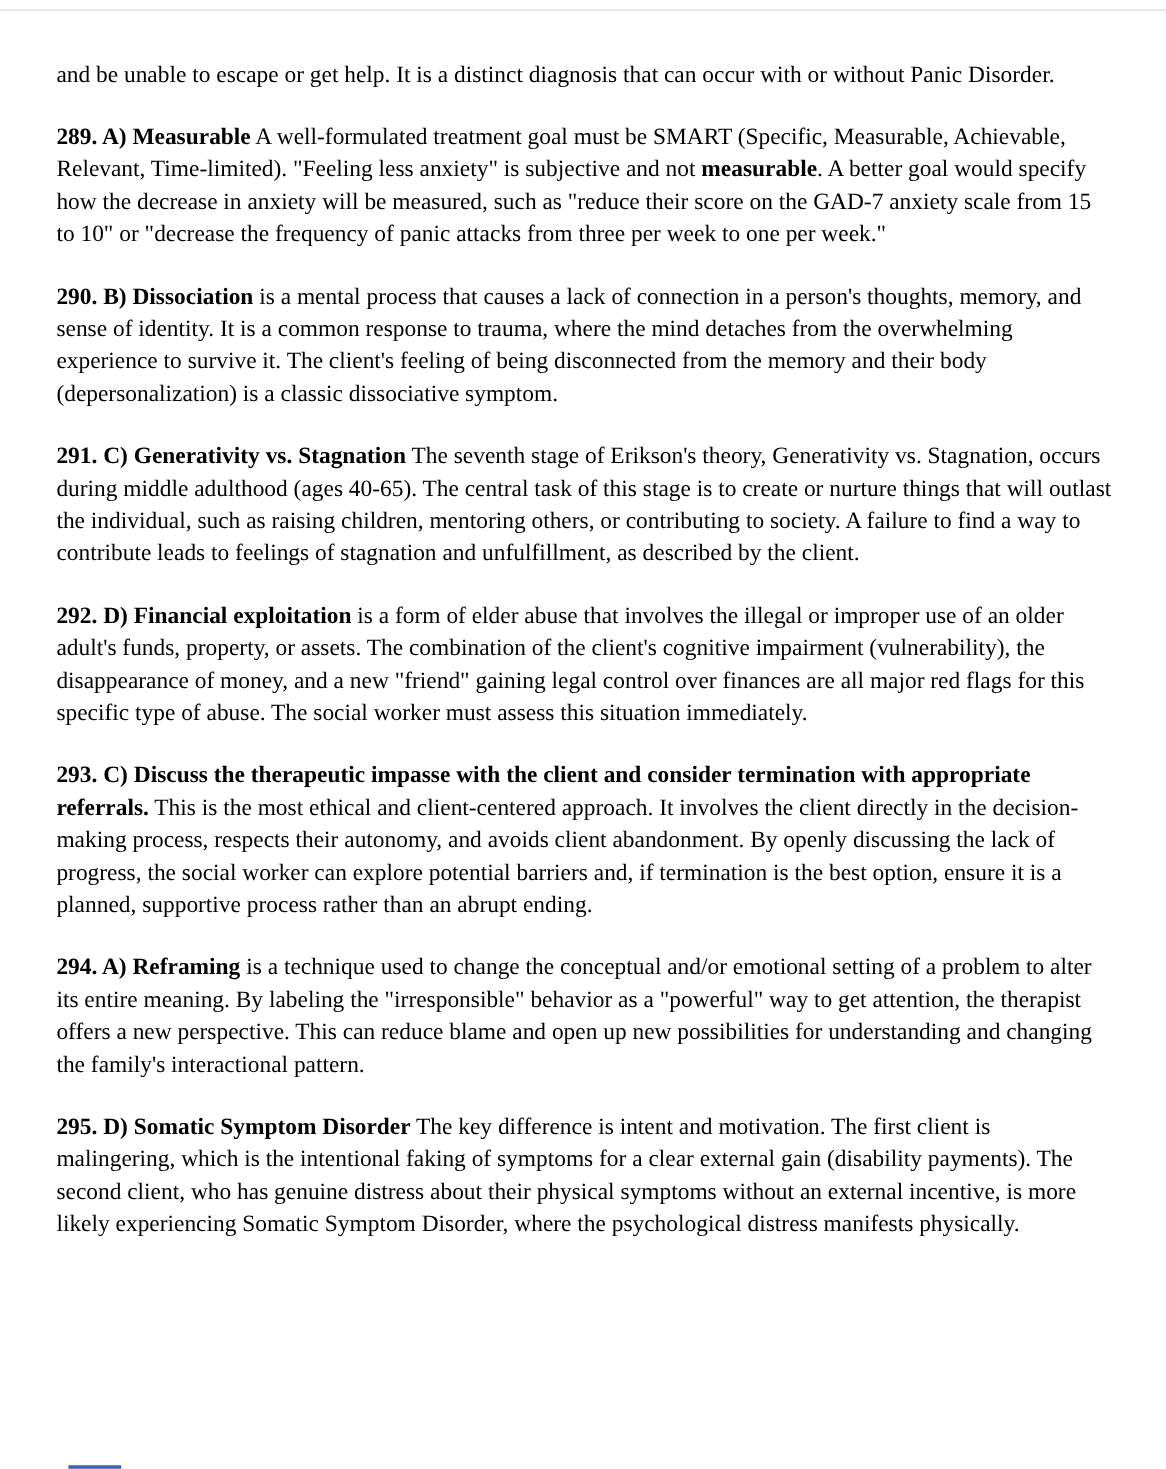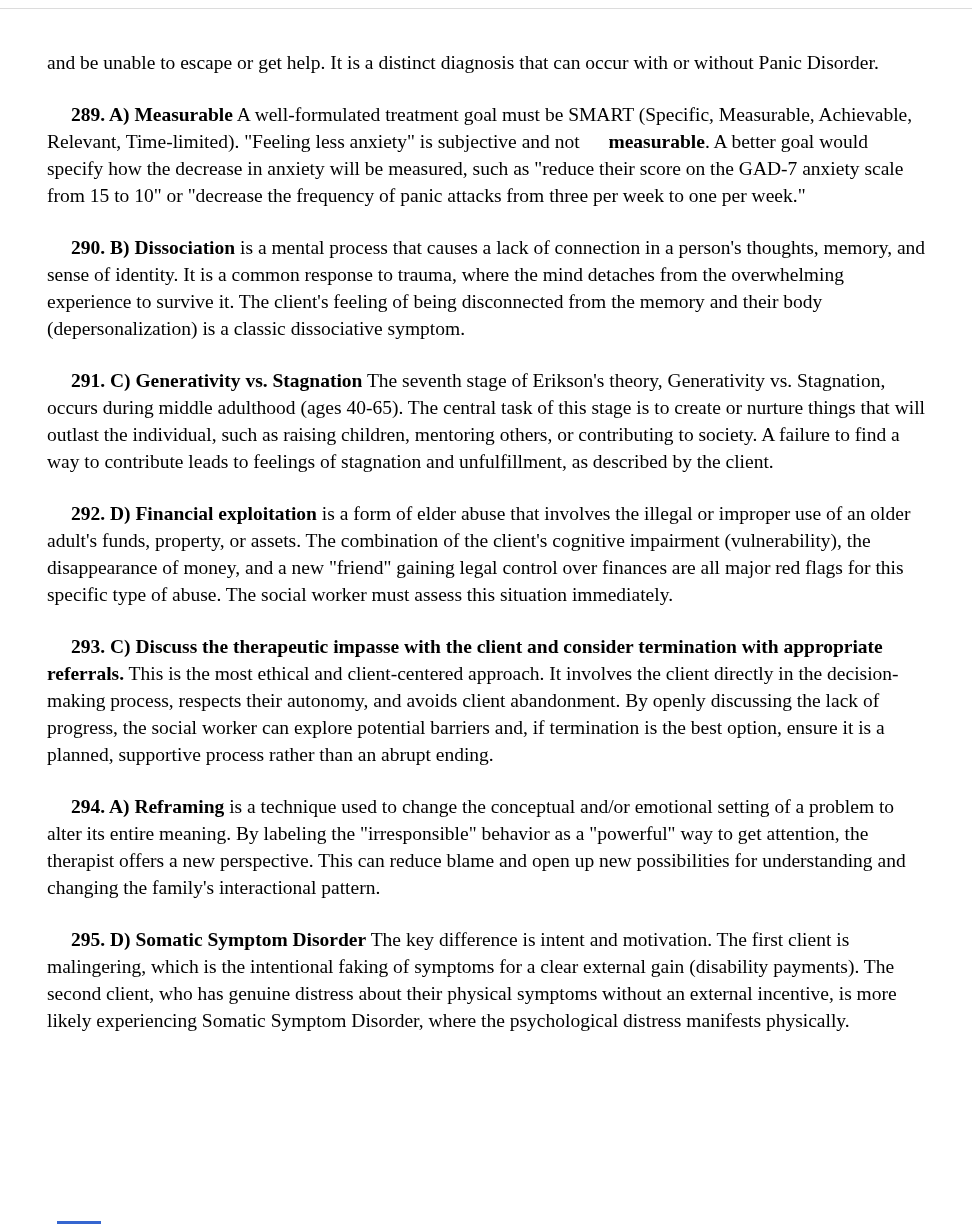--- a/index.html
+++ b/index.html
@@ -39,21 +39,20 @@
   }
   .content p.para {
     margin: 25px 0 0 0;
     padding: 0;
   }
   .content p.para:first-child {
     margin-top: 0;
   }
   .b {
     font-weight: bold;
-    margin-left: 24px;
   }
   .clipped-blue {
     position: absolute;
     left: 57px;
     top: 1221px;
     width: 44px;
     height: 3px;
     background: #3566d0;
   }
 </style>

